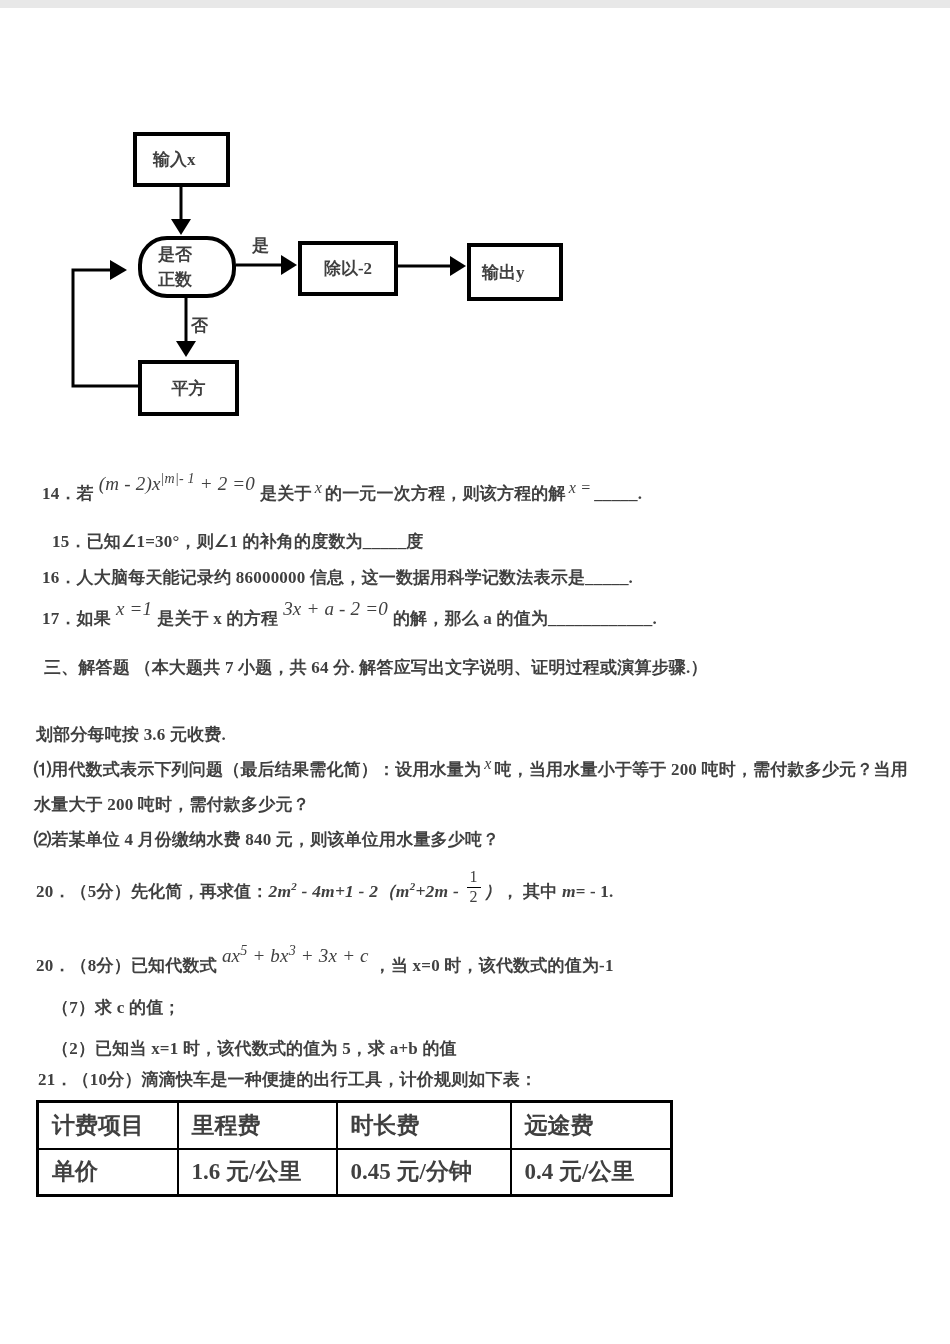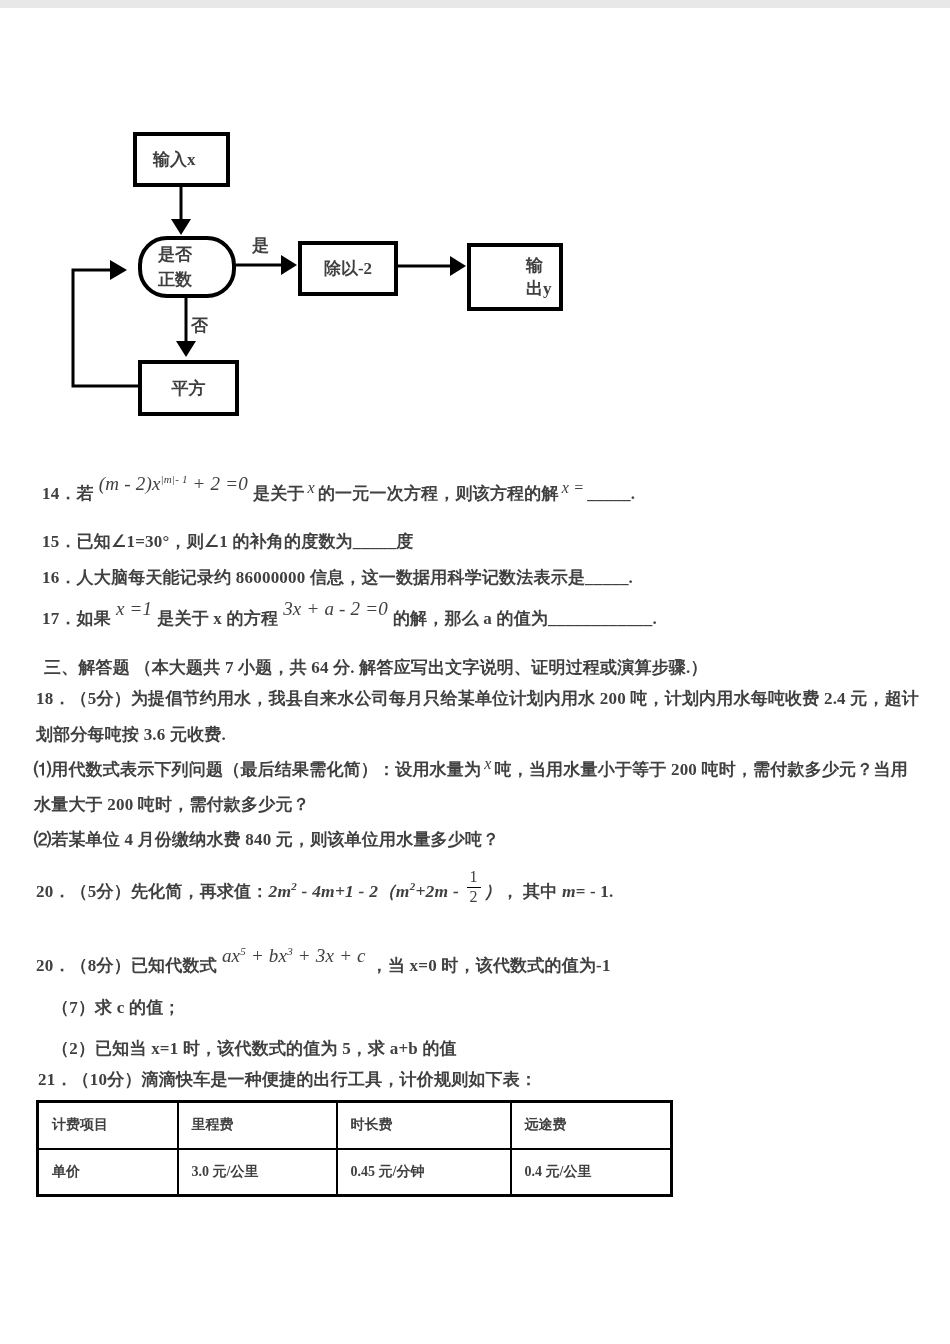--- a/index.html
+++ b/index.html
@@ -9,34 +9,34 @@
   
   .fbox{position:absolute;box-sizing:border-box;border:4px solid #000;background:#fff;
         font-weight:700;font-size:17px;display:flex;flex-direction:column;justify-content:center;}
   .fbox .pad{padding-left:16px;}
   .fbox.center{align-items:center;}
   .flabel{position:absolute;font-weight:700;font-size:17px;}
   svg.arrows{position:absolute;left:0;top:0;}
   
   .fml{display:inline-block;font-family:"Liberation Serif",serif;font-style:italic;font-weight:400;
        font-size:19px;transform:translateY(-9px);margin:0 5px;white-space:nowrap;}
-  .fml sup{font-size:11px;font-style:italic;}
+  .fml sup{font-size:14px;font-style:italic;}
   .fml-sm{display:inline-block;font-family:"Liberation Serif",serif;font-style:italic;font-weight:400;
        font-size:16px;transform:translateY(-6px);margin:0 3px;}
   .bmath{font-family:"Liberation Serif",serif;font-weight:700;font-style:italic;font-size:17.5px;}
   .bmath sup{font-size:11px;}
   .frac{display:inline-block;vertical-align:middle;transform:translateY(-6px);text-align:center;
         font-family:"Liberation Serif",serif;font-weight:400;font-style:normal;font-size:16px;
         line-height:1.15;margin:0 3px;}
   .frac .fnum{display:block;border-bottom:1.5px solid #000;padding:0 3px 1px;}
   .frac .fden{display:block;}
   .upright{font-style:normal;}
   
   .ptable{position:absolute;border-collapse:collapse;table-layout:fixed;}
-  .ptable td{border:2px solid #000;font-weight:700;font-size:14px;padding:0 0 0 13px;vertical-align:middle;}
+  .ptable td{border:2px solid #000;font-weight:700;font-size:23px;padding:0 0 0 13px;vertical-align:middle;}
   .ptable tr{height:47px;}
   .ptable{border:3px solid #000;}
 </style>
 </head>
 <body>
 
 <div id="page">
 
   <svg class="arrows" width="950" height="440" viewBox="0 0 950 440">
 
@@ -65,51 +65,48 @@
     <span class="pad">正数</span>
   </div>
 
   <div class="flabel" style="left:252px;top:226px;">是</div>
   <div class="flabel" style="left:191px;top:306px;">否</div>
 
   <div class="fbox center" style="left:298px;top:233px;width:100px;height:55px;">
     <span>除以-2</span>
   </div>
 
-  <div class="fbox" style="left:467px;top:235px;width:96px;height:68px;padding-left:44px;">
+  <div class="fbox" style="left:467px;top:235px;width:96px;height:58px;">
     <span style="padding-left:11px;">输出y</span>
   </div>
 
   <div class="fbox center" style="left:138px;top:352px;width:101px;height:56px;">
     <span>平方</span>
   </div>
 
   <div class="line" style="left:42px;top:468px;">
     <span>14．若</span><span class="fml"><span>(m - 2)x</span><sup>|m|- 1</sup><span> + 2 =0</span></span><span>是关于</span><span class="fml-sm">x</span><span>的一元一次方程，则该方程的解</span><span class="fml-sm">x =</span><span>_____</span><span>.</span>
   </div>
 
-  <div class="line" style="left:42px;top:522px;text-align:right;">
+  <div class="line" style="left:52px;top:522px;text-align:right;">
     <span>15．已知∠1=30°，则∠1 的补角的度数为</span><span>_____</span><span>度</span>
   </div>
 
   <div class="line" style="left:42px;top:558px;">
     <span>16．人大脑每天能记录约 86000000 信息，这一数据用科学记数法表示是</span><span>_____</span><span>.</span>
   </div>
 
   <div class="line" style="left:42px;top:598px;">
     <span>17．如果</span><span class="fml">x =1</span><span>是关于 x 的方程</span><span class="fml">3x + a - 2 =0</span><span>的解，那么 a 的值为</span><span>____________</span><span>.</span>
   </div>
 
   <div class="line" style="left:44px;top:648px;">
     <span>三、解答题 （本大题共 7 小题，共 64 分. 解答应写出文字说明、证明过程或演算步骤.）</span>
   </div>
 
-  <div class="line" style="left:36px;top:679px;">
-    <span>18．（5分）为提倡节约用水，我县自来水公司每月只给某单位计划内用水 200 吨，计划内用水每吨收费 2.4 元，超计</span>
-  </div>
   <div class="line" style="left:36px;top:715px;">
     <span>划部分每吨按 3.6 元收费.</span>
   </div>
   <div class="line" style="left:34px;top:750px;">
     <span>⑴用代数式表示下列问题（最后结果需化简）：设用水量为</span><span class="fml-sm">x</span><span>吨，当用水量小于等于 200 吨时，需付款多少元？当用</span>
   </div>
   <div class="line" style="left:34px;top:785px;">
     <span>水量大于 200 吨时，需付款多少元？</span>
   </div>
   <div class="line" style="left:34px;top:820px;">
@@ -143,20 +140,20 @@
       </colgroup>
     <tbody>
         <tr>
       <td>计费项目</td>
       <td>里程费</td>
       <td>时长费</td>
       <td>远途费</td>
     </tr>
     <tr>
       <td>单价</td>
-      <td>3.0 元/公里</td>
+      <td>1.6 元/公里</td>
       <td>0.45 元/分钟</td>
       <td>0.4 元/公里</td>
     </tr>
   </tbody>
     </table>
 
 </div>
 
 </body></html>

